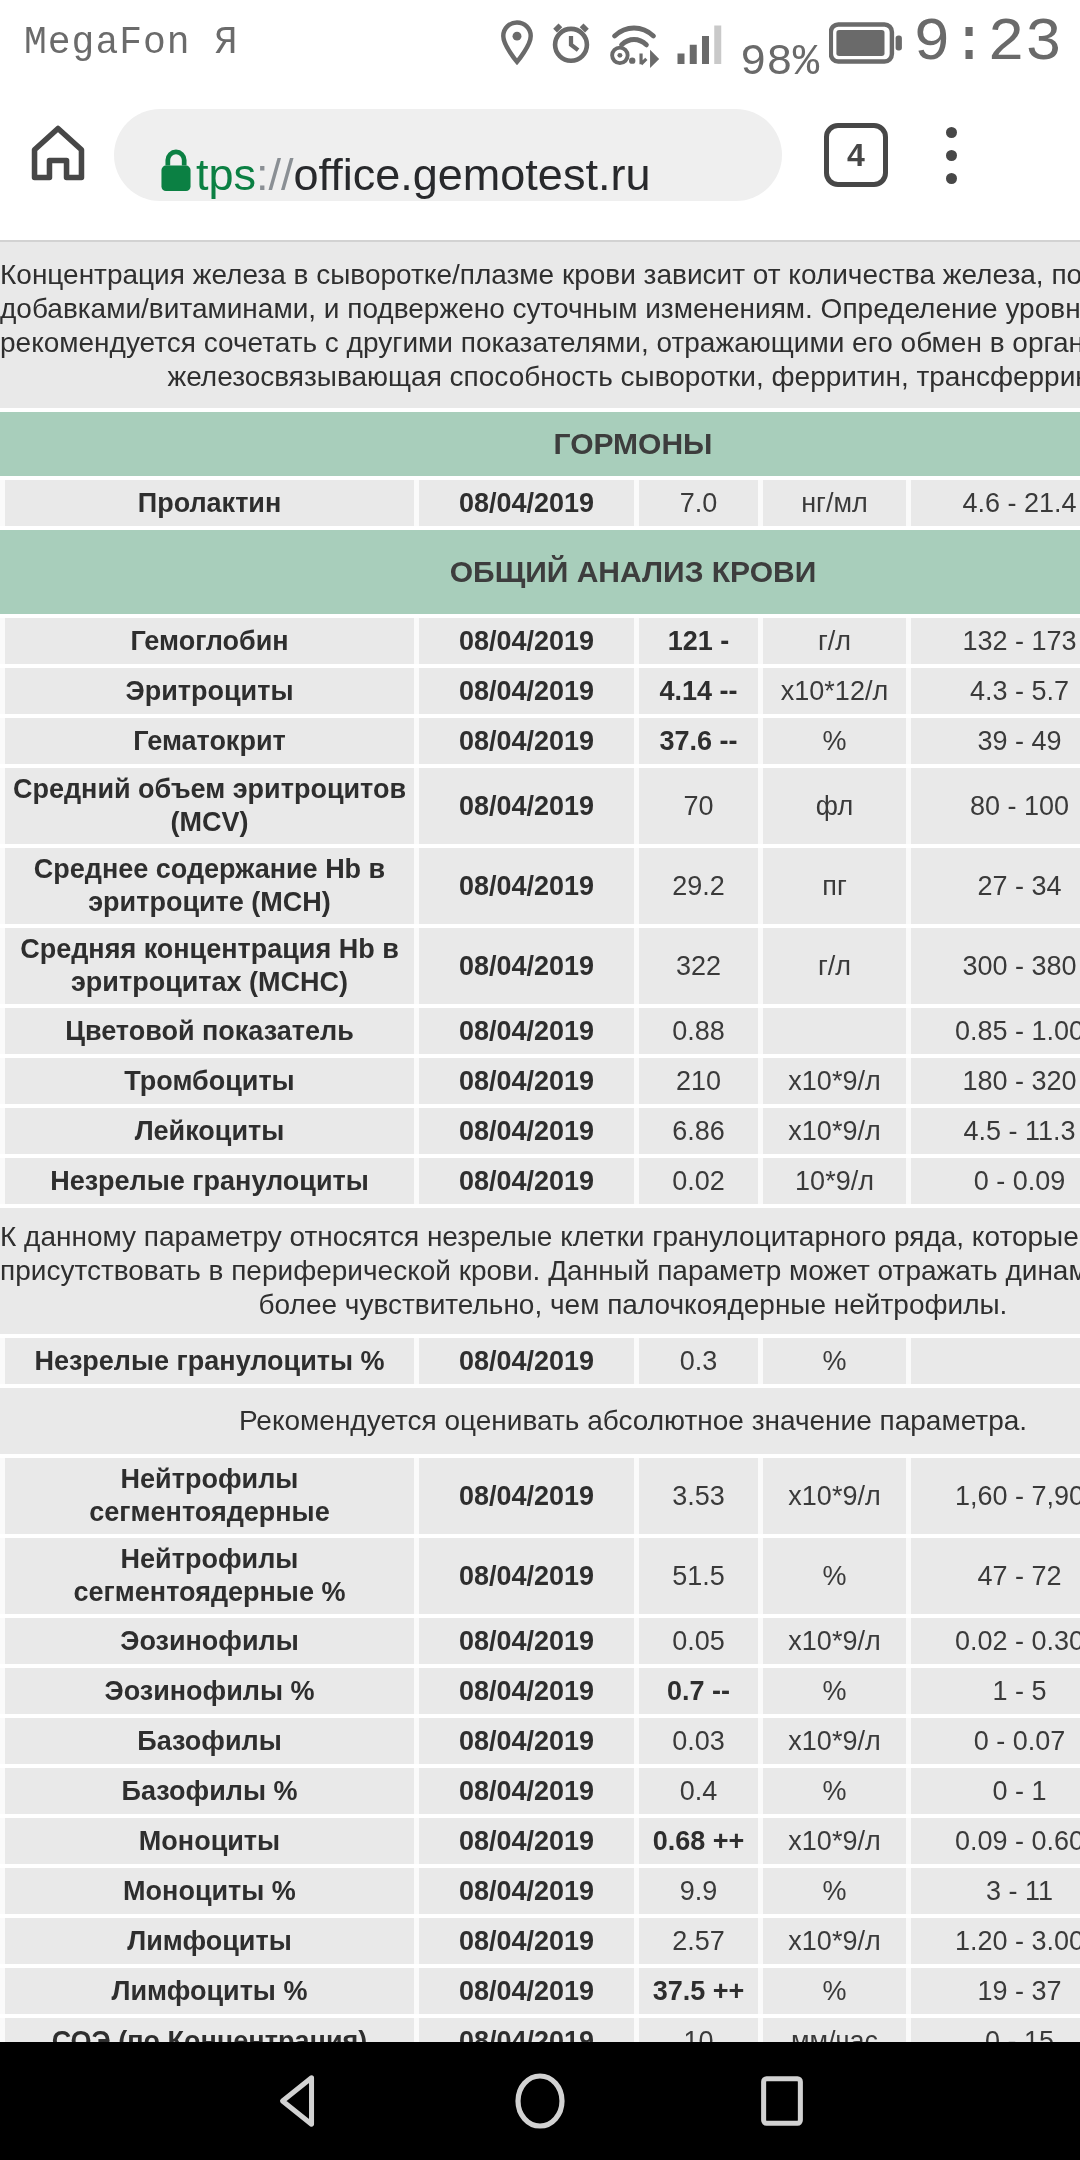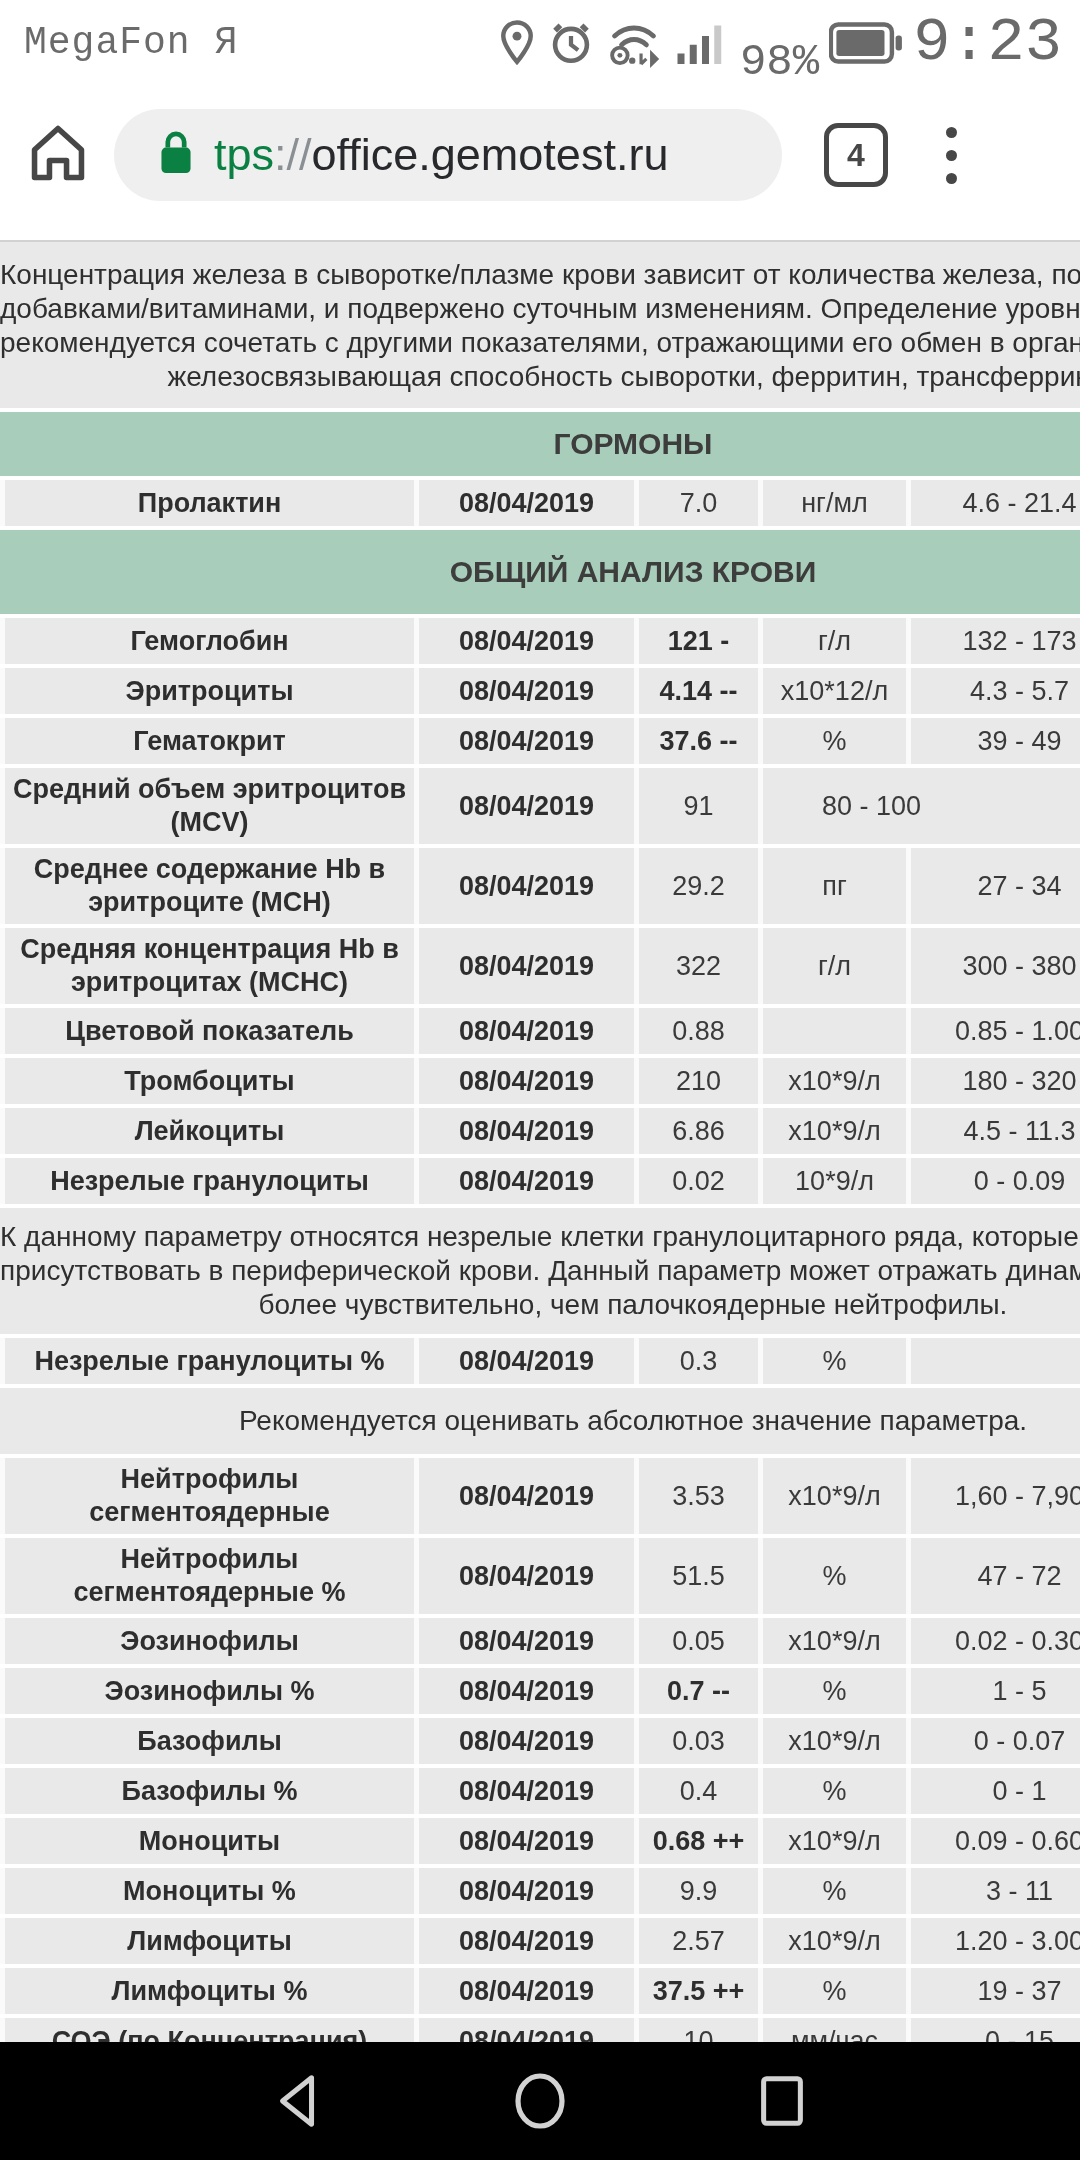--- a/index.html
+++ b/index.html
@@ -18,21 +18,21 @@
   .sb-ico{display:flex;align-items:center;}
   .sb-text{font-size:44px;color:#6a6a6a;margin-top:38px;}
   .time-text{font-size:62px;color:#6a6a6a;}
   
   .toolbar{
     height:170px;background:#fff;display:flex;align-items:center;
     padding:0 26px;box-sizing:border-box;gap:24px;
   }
   .urlpill{
     flex:0 0 668px;height:92px;background:#efefef;border-radius:59px;
-    display:flex;align-items:center;padding:0 30px 0 42px;box-sizing:border-box;gap:18px;
+    display:flex;align-items:flex-end;padding:0 30px 0 42px;box-sizing:border-box;
     overflow:hidden;
   }
   .urltext{font-size:45px;white-space:nowrap;display:flex;align-items:baseline;}
   .scheme{color:#0b8043;}
   .sep{color:#8a8f94;}
   .domain{color:#28292c;}
   .tabbox{
     width:54px;height:54px;border:5px solid #474747;border-radius:14px;
     display:flex;align-items:center;justify-content:center;
     font-size:32px;font-weight:bold;color:#474747;margin-left:18px;
@@ -194,21 +194,22 @@
         <div class="lrow">
           <div class="cell c-name">Гематокрит</div>
           <div class="cell c-date">08/04/2019</div>
           <div class="cell c-value ab">37.6 --</div>
           <div class="cell c-unit">%</div>
           <div class="cell c-range">39 - 49</div>
         </div>
         <div class="lrow">
           <div class="cell c-name">Средний объем эритроцитов (MCV)</div>
           <div class="cell c-date">08/04/2019</div>
-          <div class="cell c-value">91</div>
+          <div class="cell c-value">70</div>
+          <div class="cell c-unit">фл</div>
           <div class="cell c-range">80 - 100</div>
         </div>
         <div class="lrow">
           <div class="cell c-name">Среднее содержание Hb в эритроците (MCH)</div>
           <div class="cell c-date">08/04/2019</div>
           <div class="cell c-value">29.2</div>
           <div class="cell c-unit">пг</div>
           <div class="cell c-range">27 - 34</div>
         </div>
         <div class="lrow">

